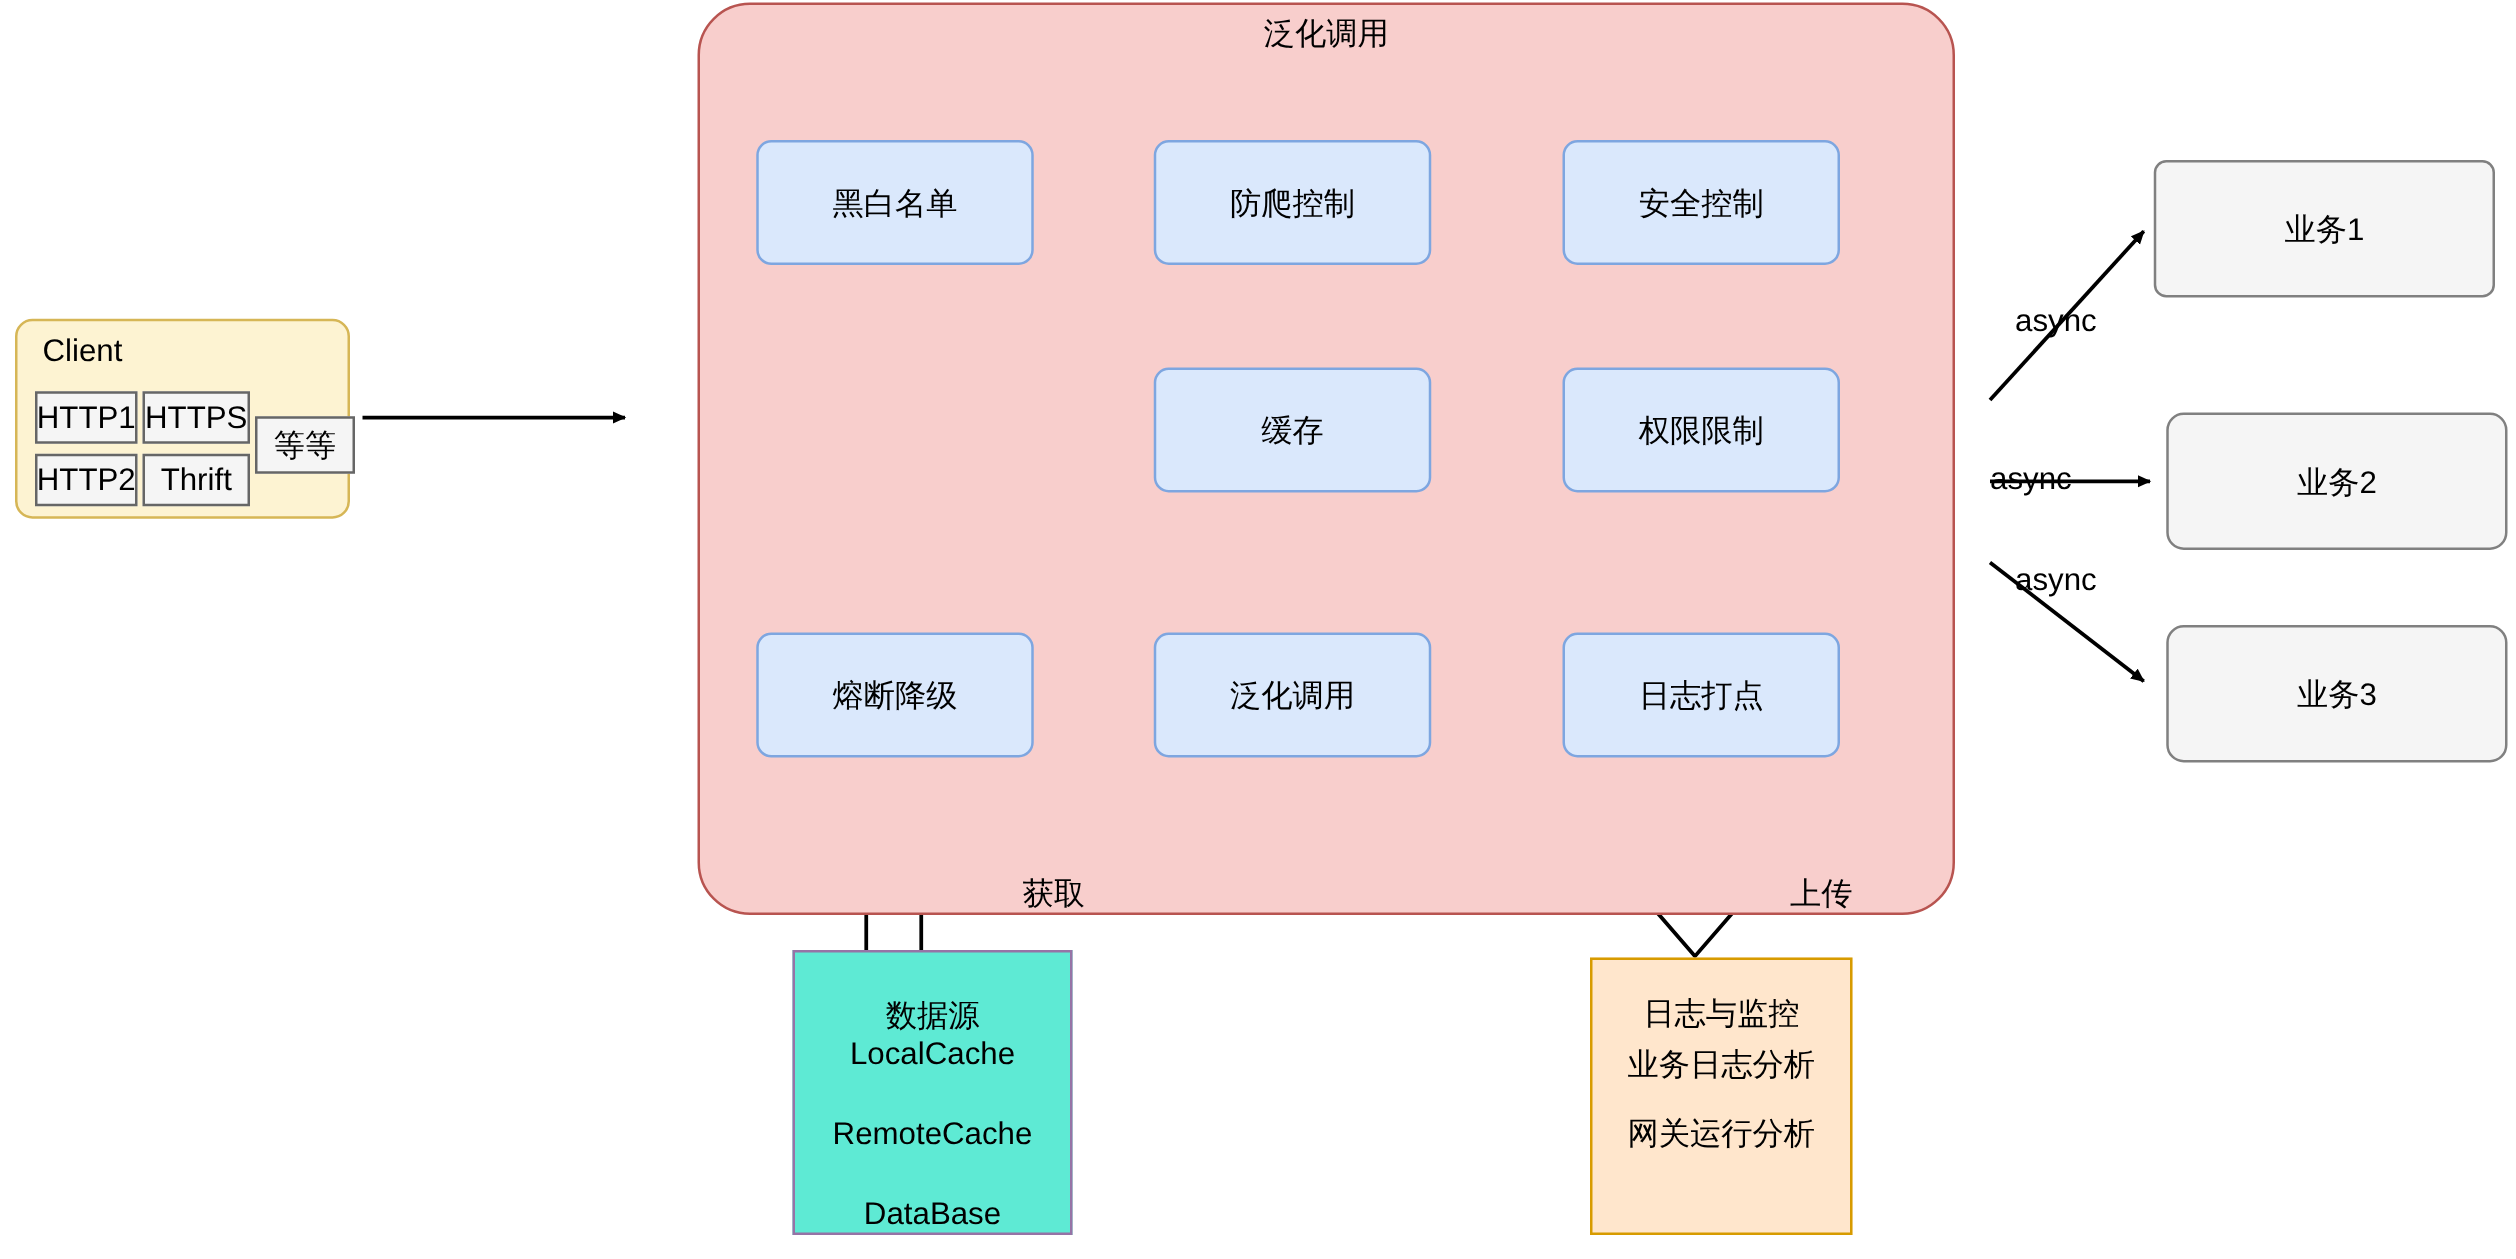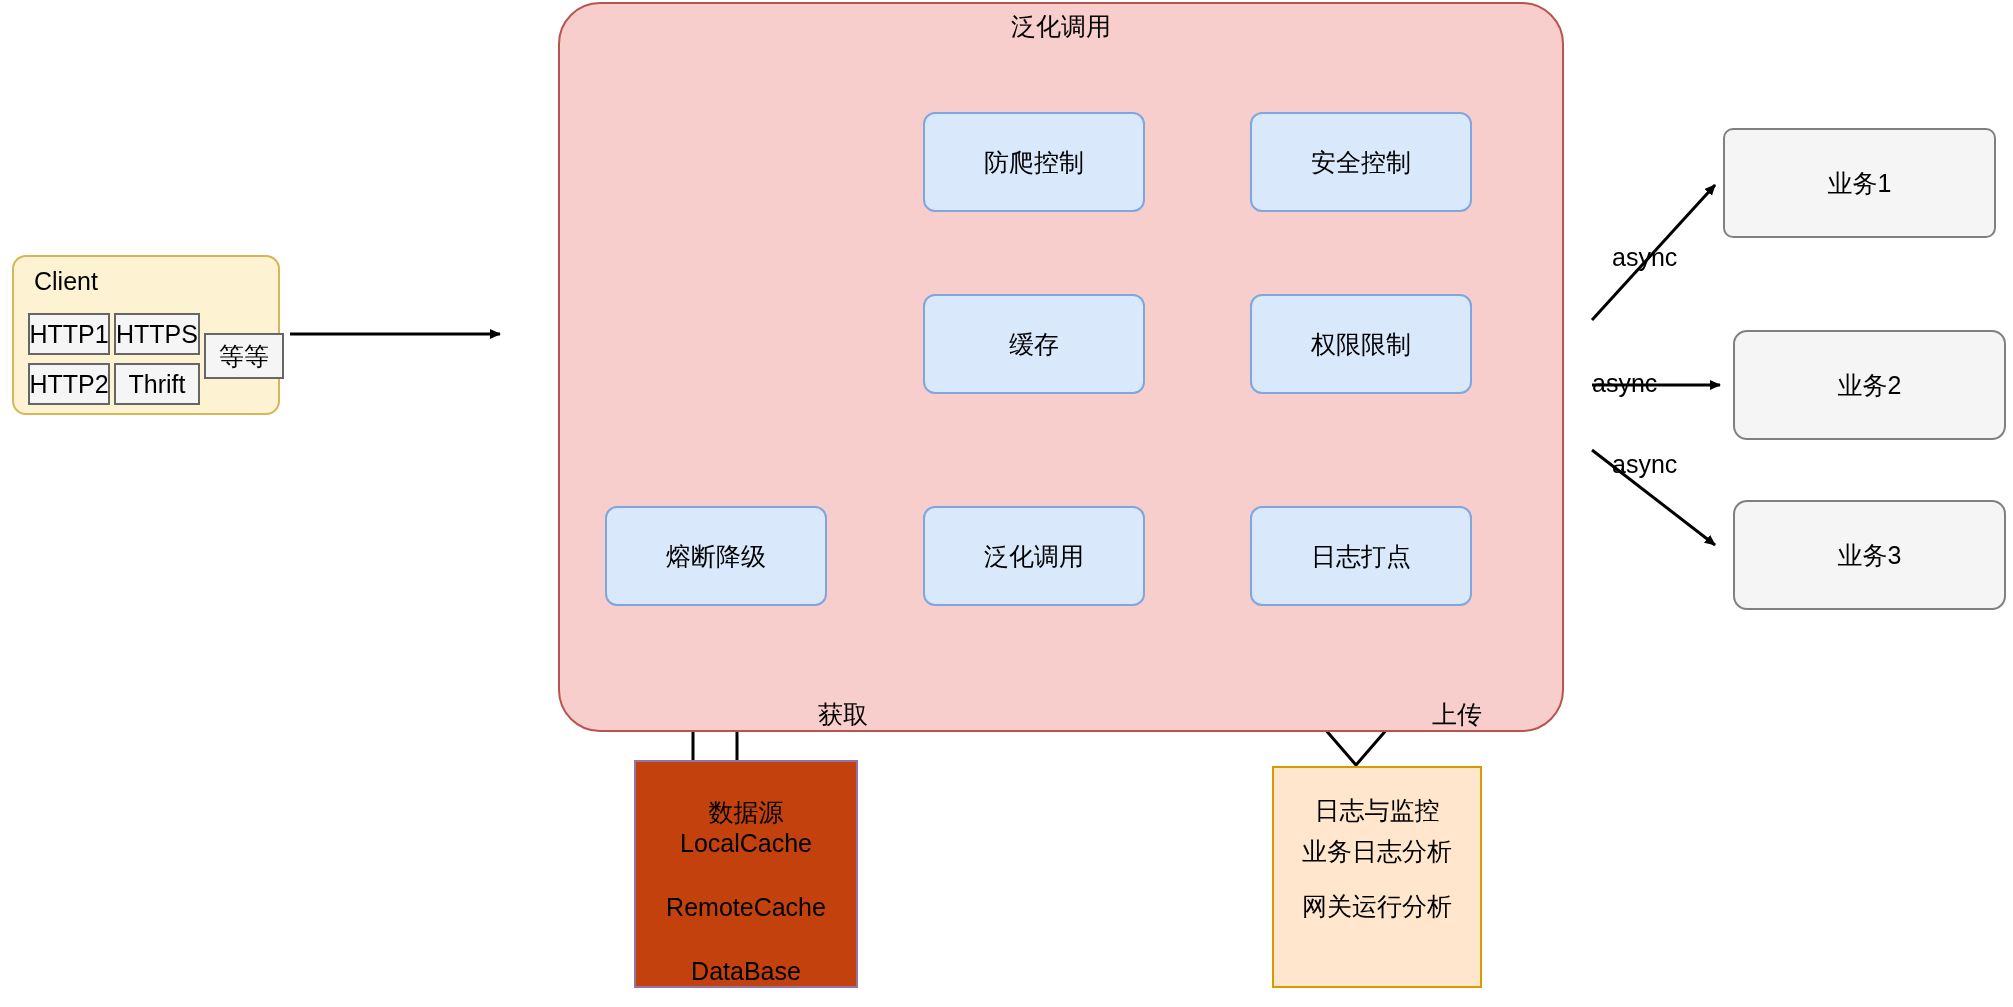--- a/index.html
+++ b/index.html
@@ -97,21 +97,21 @@
     background: #f5f5f5;
     border: 2px solid #808080;
     border-radius: 14px;
     font-size: 25px;
     color: #000;
     white-space: nowrap;
   }
 
   
   .datasource-box {
-    background: #c2410c;
+    background: #5eead4;
     border: 2px solid #9673a6;
     display: block;
     padding-top: 18px;
   }
   .datasource-box .ds-line {
     text-align: center;
     font-size: 25px;
     color: #000;
     white-space: nowrap;
   }
@@ -189,20 +189,21 @@
     <span class="proto-chip" style="left:100px; top:56px; width:86px; height:42px;">HTTPS</span>
     <span class="proto-chip" style="left:190px; top:76px; width:80px; height:46px;">等等</span>
     <span class="proto-chip" style="left:14px; top:106px; width:82px; height:42px;">HTTP2</span>
     <span class="proto-chip" style="left:100px; top:106px; width:86px; height:42px;">Thrift</span>
   </div>
 
   <div class="node gateway" style="left:558px; top:2px; width:1006px; height:730px;">
     <span class="gateway-title">泛化调用</span>
   </div>
 
+  <div class="node cap-box" style="left:605px; top:112px; width:222px; height:100px;">黑白名单</div>
   <div class="node cap-box" style="left:923px; top:112px; width:222px; height:100px;">防爬控制</div>
   <div class="node cap-box" style="left:1250px; top:112px; width:222px; height:100px;">安全控制</div>
 
   <div class="node cap-box" style="left:923px; top:294px; width:222px; height:100px;">缓存</div>
   <div class="node cap-box" style="left:1250px; top:294px; width:222px; height:100px;">权限限制</div>
 
   <div class="node cap-box" style="left:605px; top:506px; width:222px; height:100px;">熔断降级</div>
   <div class="node cap-box" style="left:923px; top:506px; width:222px; height:100px;">泛化调用</div>
   <div class="node cap-box" style="left:1250px; top:506px; width:222px; height:100px;">日志打点</div>
 

